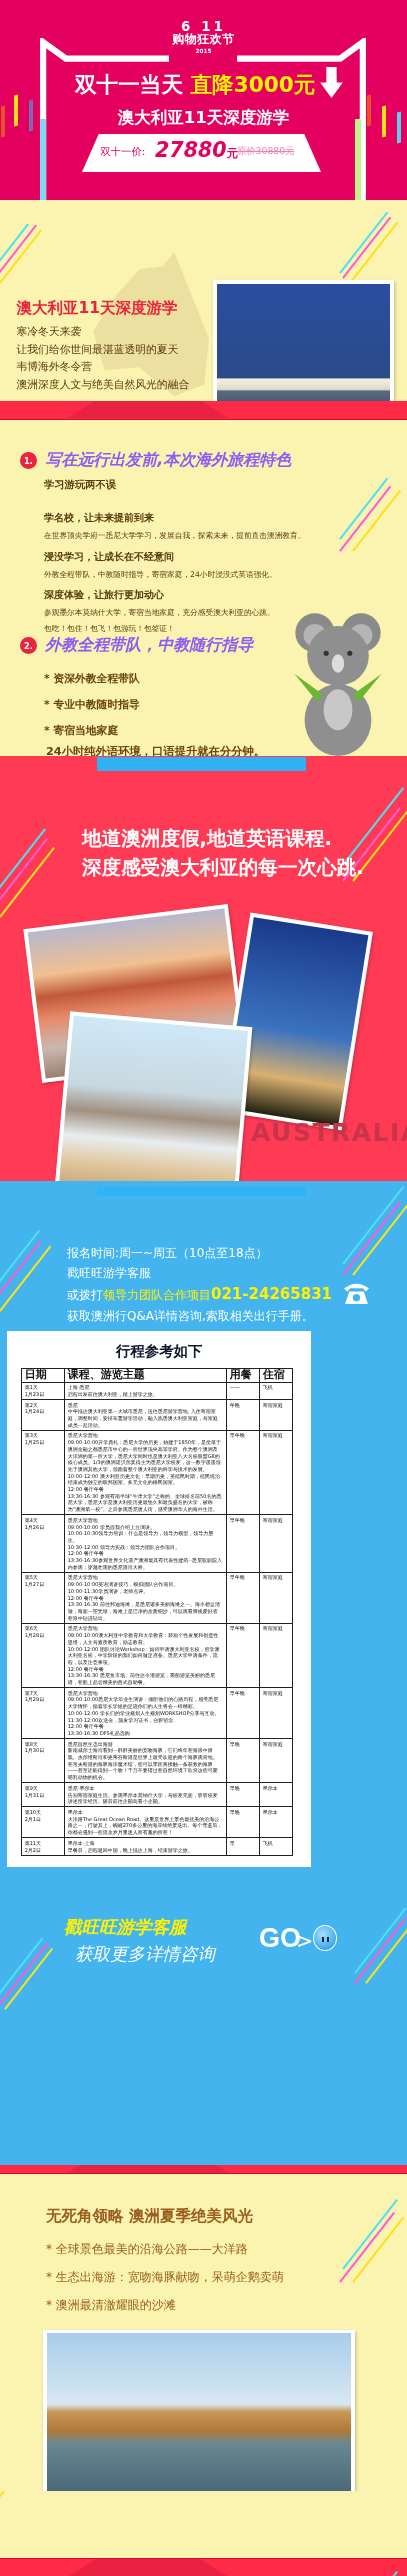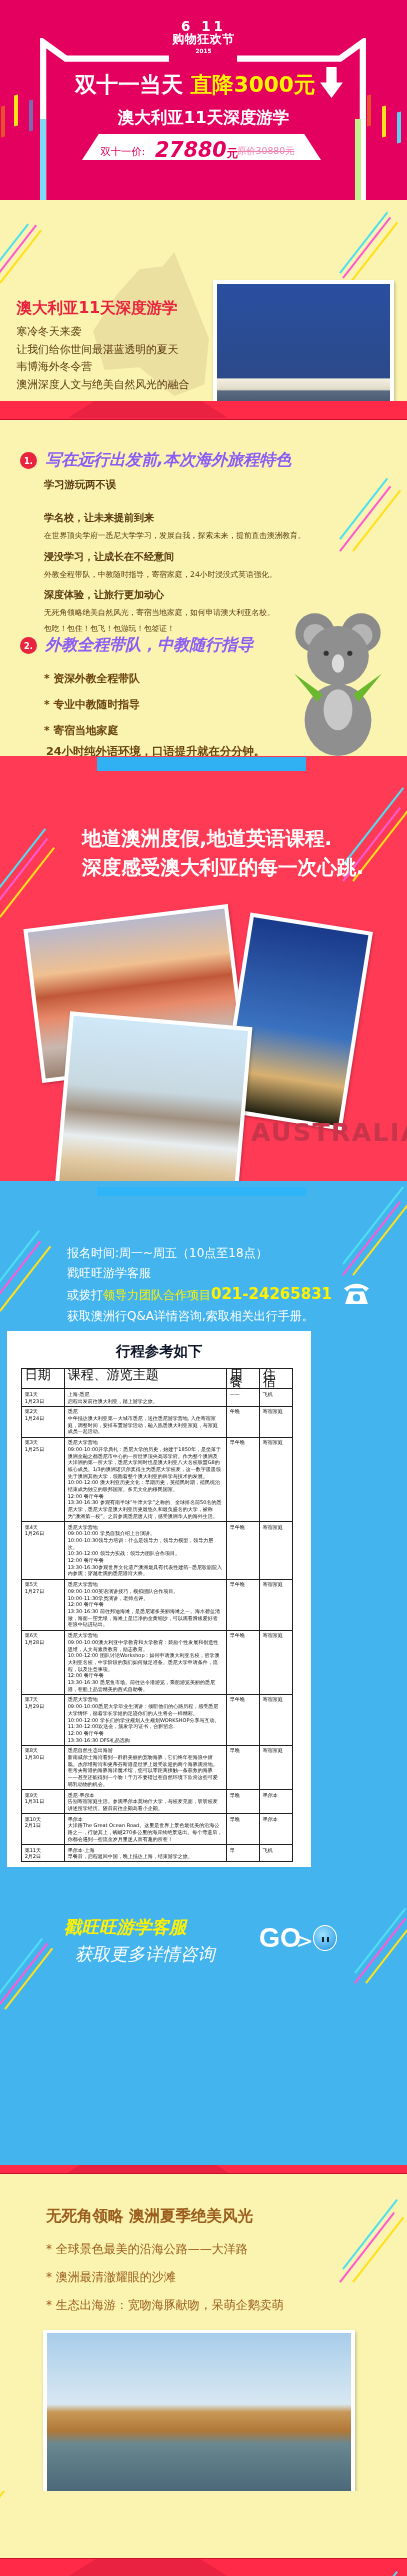--- a/index.html
+++ b/index.html
@@ -11,21 +11,21 @@
 .stripe-r{position:absolute;left:355px;top:119px;width:6.2px;height:82px;background:#c3f28c}
 .side-bar{position:absolute;width:4.1px;height:31px;transform:skewY(-12deg)}
 .logo{position:absolute;left:165px;top:18.5px;width:77px;text-align:center;color:#fff;font-weight:bold}
 .logo .n{font-size:13.4px;letter-spacing:3.1px}
 .logo .t{font-size:12px;letter-spacing:0.5px;margin-top:-2.1px}
 .logo .y{font-size:5.7px}
 .hero-l1{position:absolute;left:75px;top:70px;color:#fff;font-size:21.6px;font-weight:bold;white-space:nowrap}
 .hero-l1 .hl{color:#fff200}
 .arrow-down{position:absolute;left:320px;top:67px;width:23px;height:31px}
 .hero-l2{position:absolute;left:0;width:407px;top:107px;text-align:center;color:#fff;font-size:16.5px;font-weight:bold}
-.price-box{position:absolute;left:82px;top:134px;width:239px;height:26px;background:#fff;clip-path:polygon(7% 0,93% 0,100% 100%,0 100%)}
+.price-box{position:absolute;left:82px;top:134px;width:239px;height:38px;background:#fff;clip-path:polygon(7% 0,93% 0,100% 100%,0 100%)}
 .price-box .lab{position:absolute;left:18.5px;top:11.3px;font-size:10.3px;color:#e4005e}
 .price-box .val{position:absolute;left:73px;top:4.1px;font-size:20.6px;font-weight:bold;color:#e4005e;font-style:italic}
 .price-box .unit{font-size:11.3px;font-style:normal}
 .price-box .orig{position:absolute;left:155px;top:11.3px;font-size:9.3px;color:#f080b0;text-decoration:line-through}
 
 #intro{height:196px}
 .deco{position:absolute;height:2.1px;transform:rotate(-52deg);transform-origin:left}
 .map{position:absolute;left:93px;top:75px;width:116px;height:144px;background:#ece0a0;clip-path:polygon(20% 30%,40% 12%,60% 10%,70% 0,80% 20%,100% 60%,96% 92%,70% 100%,40% 80%,10% 82%,0 55%)}
 .intro-title{position:absolute;left:16.5px;top:149px;color:#e8243e;font-size:15.5px;font-weight:bold}
 .intro-lines{position:absolute;left:16.5px;top:180px;font-size:10.8px;color:#5a3a10;line-height:17.5px}
@@ -55,21 +55,21 @@
 
 #contact{height:943px;background:#44b4ef}
 .contact-text{position:absolute;left:67px;top:34px;color:#fff;font-size:12px;line-height:20.6px}
 .contact-text .y{color:#fff200}
 .contact-text .phone{color:#fff200;font-weight:bold;font-size:15px}
 .phone-icon{position:absolute;left:343px;top:100px;width:27px;height:24px}
 .tcard{position:absolute;left:7.2px;top:143px;width:302px;height:634px;background:#fff}
 .tbl-title{position:absolute;left:0;width:100%;top:11.3px;text-align:center;font-size:14.4px;font-weight:bold;color:#0f172a}
 table{position:absolute;left:13.4px;top:47px;width:264px;border-collapse:collapse;font-size:6.3px;color:#111;line-height:10px}
 th,td{border:0.8px solid #222;vertical-align:top;padding:1.5px 3.1px;text-align:left}
-th{font-size:13px;font-weight:normal;padding:3.1px 3.1px}
+th{font-size:11px;font-weight:bold;padding:3.1px 3.1px}
 .c1{width:43px}.c3{width:33px}.c4{width:33px}
 .cta{position:absolute;left:0;top:696px;width:407px;height:93px}
 .cta .t1{position:absolute;left:63px;top:15.5px;font-size:17.5px;font-weight:bold;font-style:italic;color:#fff200}
 .cta .t2{position:absolute;left:74px;top:42px;font-size:17.5px;font-style:italic;color:#fff}
 .go{position:absolute;font-size:27px;font-weight:bold;color:#fff;font-family:"Liberation Sans",sans-serif}
 .chev{position:absolute;font-size:20.6px;color:#fff}
 .ww{position:absolute;width:24px;height:26px;border-radius:50% 50% 50% 50%;background:radial-gradient(circle at 40% 35%,#9fe3ff,#1b8fe0);border:1px solid #fff}
 .ww:before,.ww:after{content:"";position:absolute;top:10.3px;width:1.5px;height:5.2px;background:#123}
 .ww:before{left:8.2px}.ww:after{left:13.4px}
 
@@ -143,21 +143,21 @@
     <div class="num">1.</div>
     <div class="t">写在远行出发前,本次海外旅程特色</div>
   </div>
   <div class="f-block" style="top:77px">
     <div class="sub">学习游玩两不误</div>
     <div class="bt">学名校，让未来提前到来</div>
     <div class="bd">在世界顶尖学府一悉尼大学学习，发展自我，探索未来，提前直击澳洲教育。</div>
     <div class="bt">浸没学习，让成长在不经意间</div>
     <div class="bd">外教全程带队，中教随时指导，寄宿家庭，24小时浸没式英语强化。</div>
     <div class="bt">深度体验，让旅行更加动心</div>
-    <div class="bd">无死角领略绝美自然风光，寄宿当地家庭，如何申请澳大利亚名校。</div>
+    <div class="bd">参观墨尔本莫纳什大学，寄宿当地家庭，充分感受澳大利亚的心跳。</div>
     <div class="bd" style="margin-top:2.1px">包吃！包住！包飞！包游玩！包签证！</div>
   </div>
   <div class="feat-h" style="top:234px">
     <div class="num">2.</div>
     <div class="t">外教全程带队，中教随行指导</div>
   </div>
   <div class="f-list" style="top:265px">
     <div>* 资深外教全程带队</div>
     <div>* 专业中教随时指导</div>
     <div>* 寄宿当地家庭</div>
@@ -404,22 +404,22 @@
 </section>
 
 <section class="sec ysec" style="height:326px">
   <div class="ribbon" style="top:-11.3px"></div>
   <div class="deco" style="left:343px;top:103px;width:88px;background:#4ee0f0"></div>
   <div class="deco" style="left:340px;top:116px;width:88px;background:#ff5ad2"></div>
   <div class="deco" style="left:353px;top:116px;width:82px;background:#ffe01a"></div>
   <div class="h" style="top:41px">无死角领略 澳洲夏季绝美风光</div>
   <ul style="top:70px">
     <li>* 全球景色最美的沿海公路——大洋路</li>
+    <li>* 生态出海游：宽吻海豚献吻，呆萌企鹅卖萌</li>
     <li>* 澳洲最清澈耀眼的沙滩</li>
-    <li>* 生态出海游：宽吻海豚献吻，呆萌企鹅卖萌</li>
   </ul>
   <div class="photo ph" style="top:165px;height:165px">
       <div class="img" style="background:linear-gradient(#a8cdea,#d8e8f2 45%,#c89858 50%,#b07838 62%,#6a8890 70%,#4a6878 100%)"></div>
     </div>
 </section>
 
 <section class="sec ysec" style="height:291px">
   <div class="ribbon" style="top:67px"></div>
   <div class="deco" style="left:-20.6px;top:31px;width:77px;background:#ffe01a"></div>
   <div class="deco" style="left:343px;top:149px;width:88px;background:#4ee0f0"></div>

